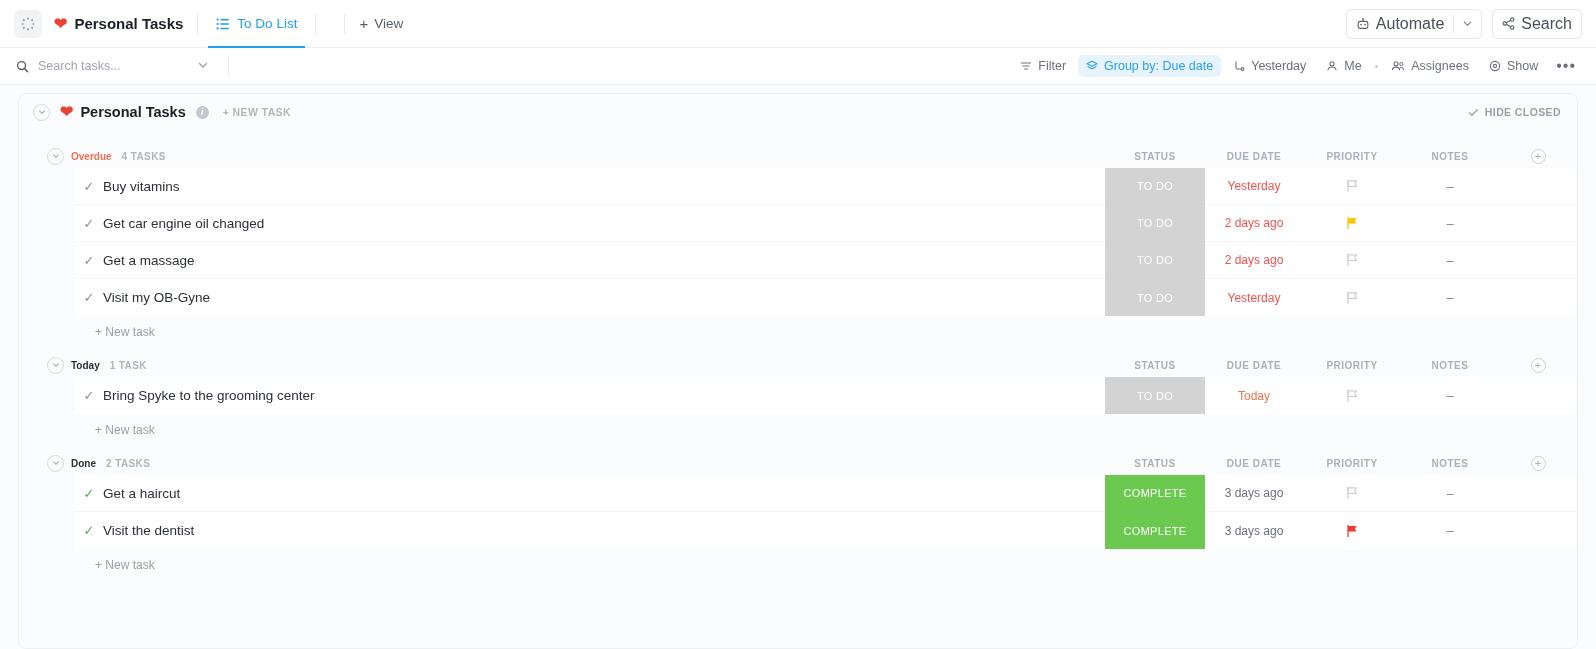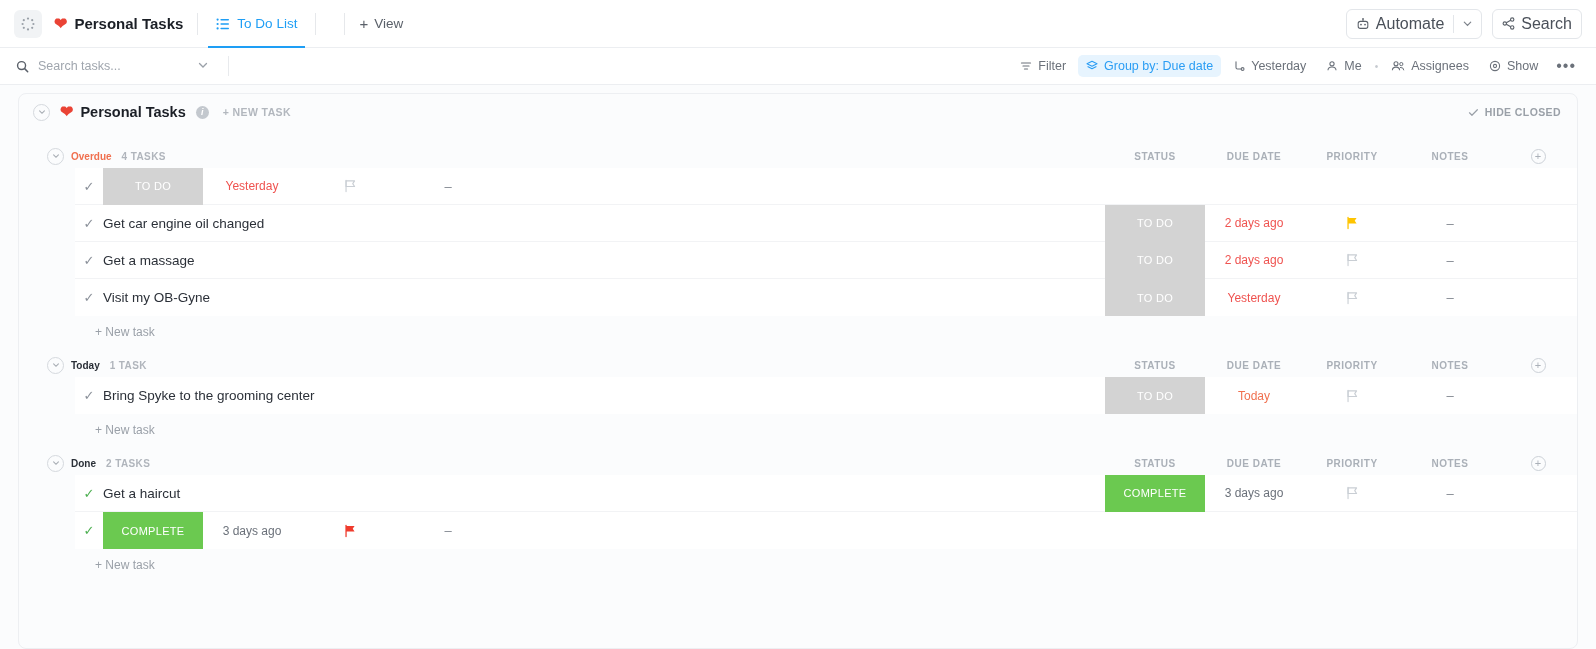--- a/index.html
+++ b/index.html
@@ -430,20 +430,21 @@
           <div class="colhead c-notes">NOTES</div>
           <div class="c-add">
               <div class="addcol">+</div>
             </div>
         </div>
       </div>
 
       <div class="rows">
         <div class="row">
           <div class="row-check">✓</div>
+          <div class="row-name">Buy vitamins</div>
           <div class="status-pill status-todo">TO DO</div>
           <div class="cell-due due-red">Yesterday</div>
           <div class="cell-prio">
             <svg width="13" height="14" viewBox="0 0 14 15">
               <line x1="2.2" y1="1.5" x2="2.2" y2="13.5" stroke="#c9ced4" stroke-width="1.2" stroke-linecap="round"></line>
               <path d="M2.2 2 L11.4 2 L9.4 5 L11.4 8 L2.2 8 Z" fill="none" stroke="#c9ced4" stroke-width="1.2" stroke-linejoin="round"></path>
             </svg>
           </div>
           <div class="cell-notes">–</div>
           <div class="cell-add"></div>
@@ -567,20 +568,21 @@
               <line x1="2.2" y1="1.5" x2="2.2" y2="13.5" stroke="#c9ced4" stroke-width="1.2" stroke-linecap="round"></line>
               <path d="M2.2 2 L11.4 2 L9.4 5 L11.4 8 L2.2 8 Z" fill="none" stroke="#c9ced4" stroke-width="1.2" stroke-linejoin="round"></path>
             </svg>
           </div>
           <div class="cell-notes">–</div>
           <div class="cell-add"></div>
         </div>
 
         <div class="row">
           <div class="row-check done">✓</div>
+          <div class="row-name">Visit the dentist</div>
           <div class="status-pill status-complete">COMPLETE</div>
           <div class="cell-due due-gray">3 days ago</div>
           <div class="cell-prio">
             <svg width="13" height="14" viewBox="0 0 14 15">
               <line x1="2.2" y1="1.5" x2="2.2" y2="13.5" stroke="#ef3b2d" stroke-width="1.4" stroke-linecap="round"></line>
               <path d="M2.2 2 L11.4 2 L9.4 5 L11.4 8 L2.2 8 Z" fill="#ef3b2d"></path>
             </svg>
           </div>
           <div class="cell-notes">–</div>
           <div class="cell-add"></div>

